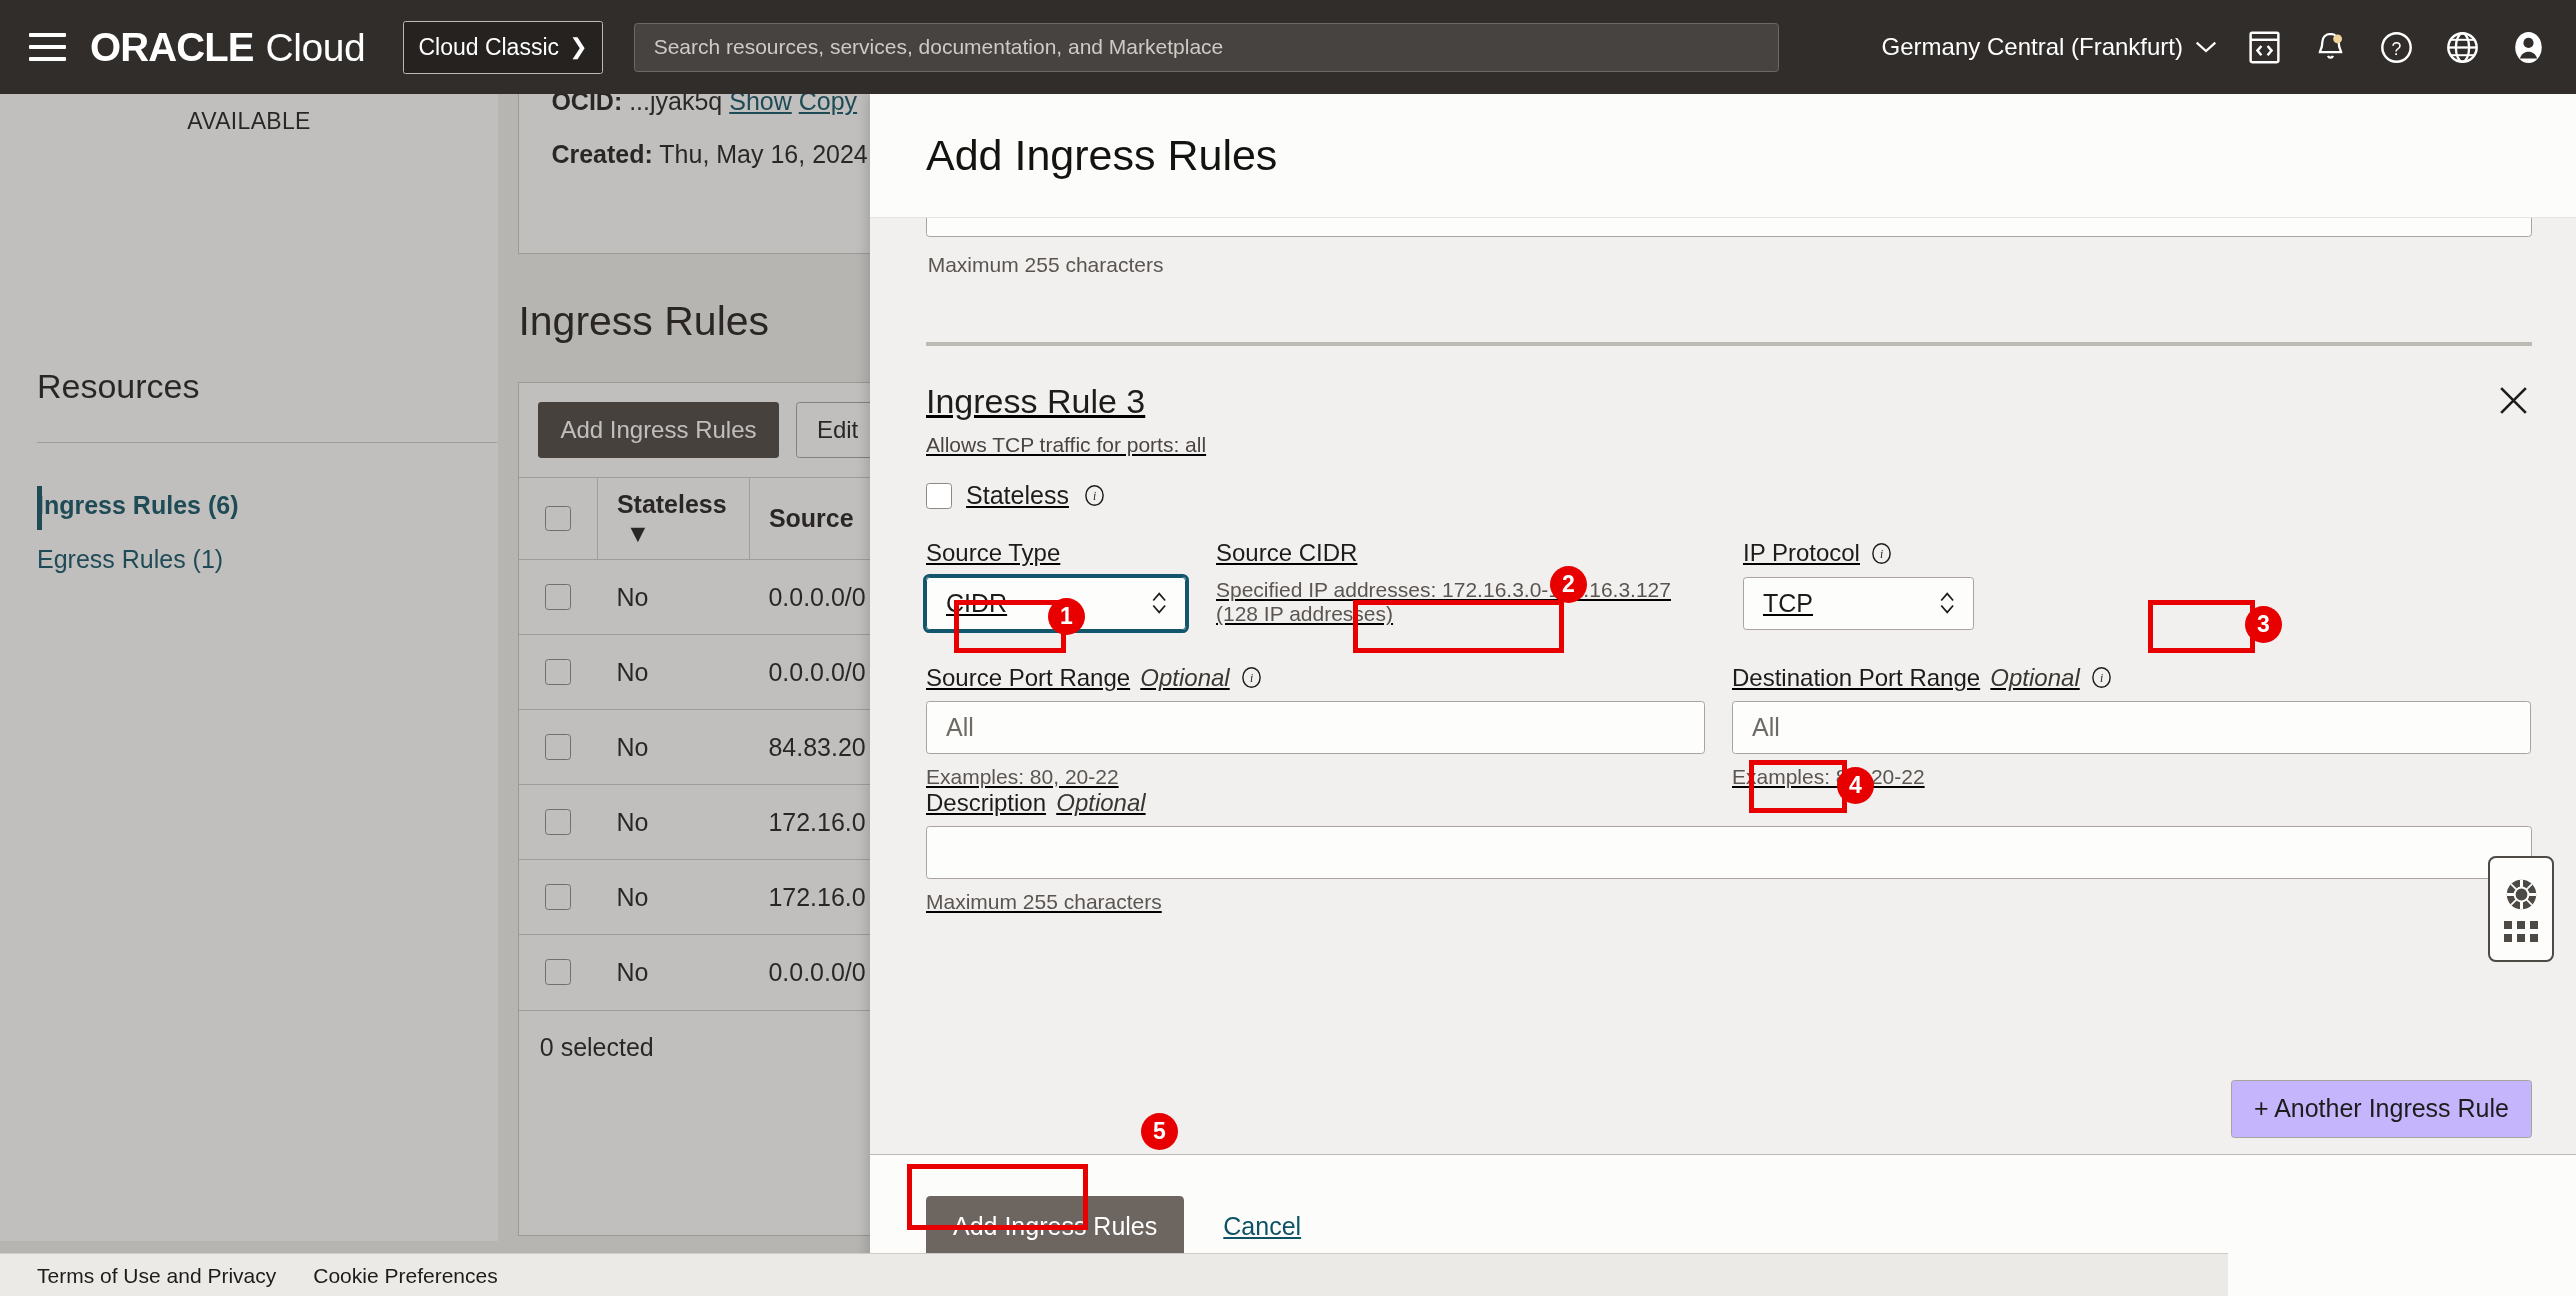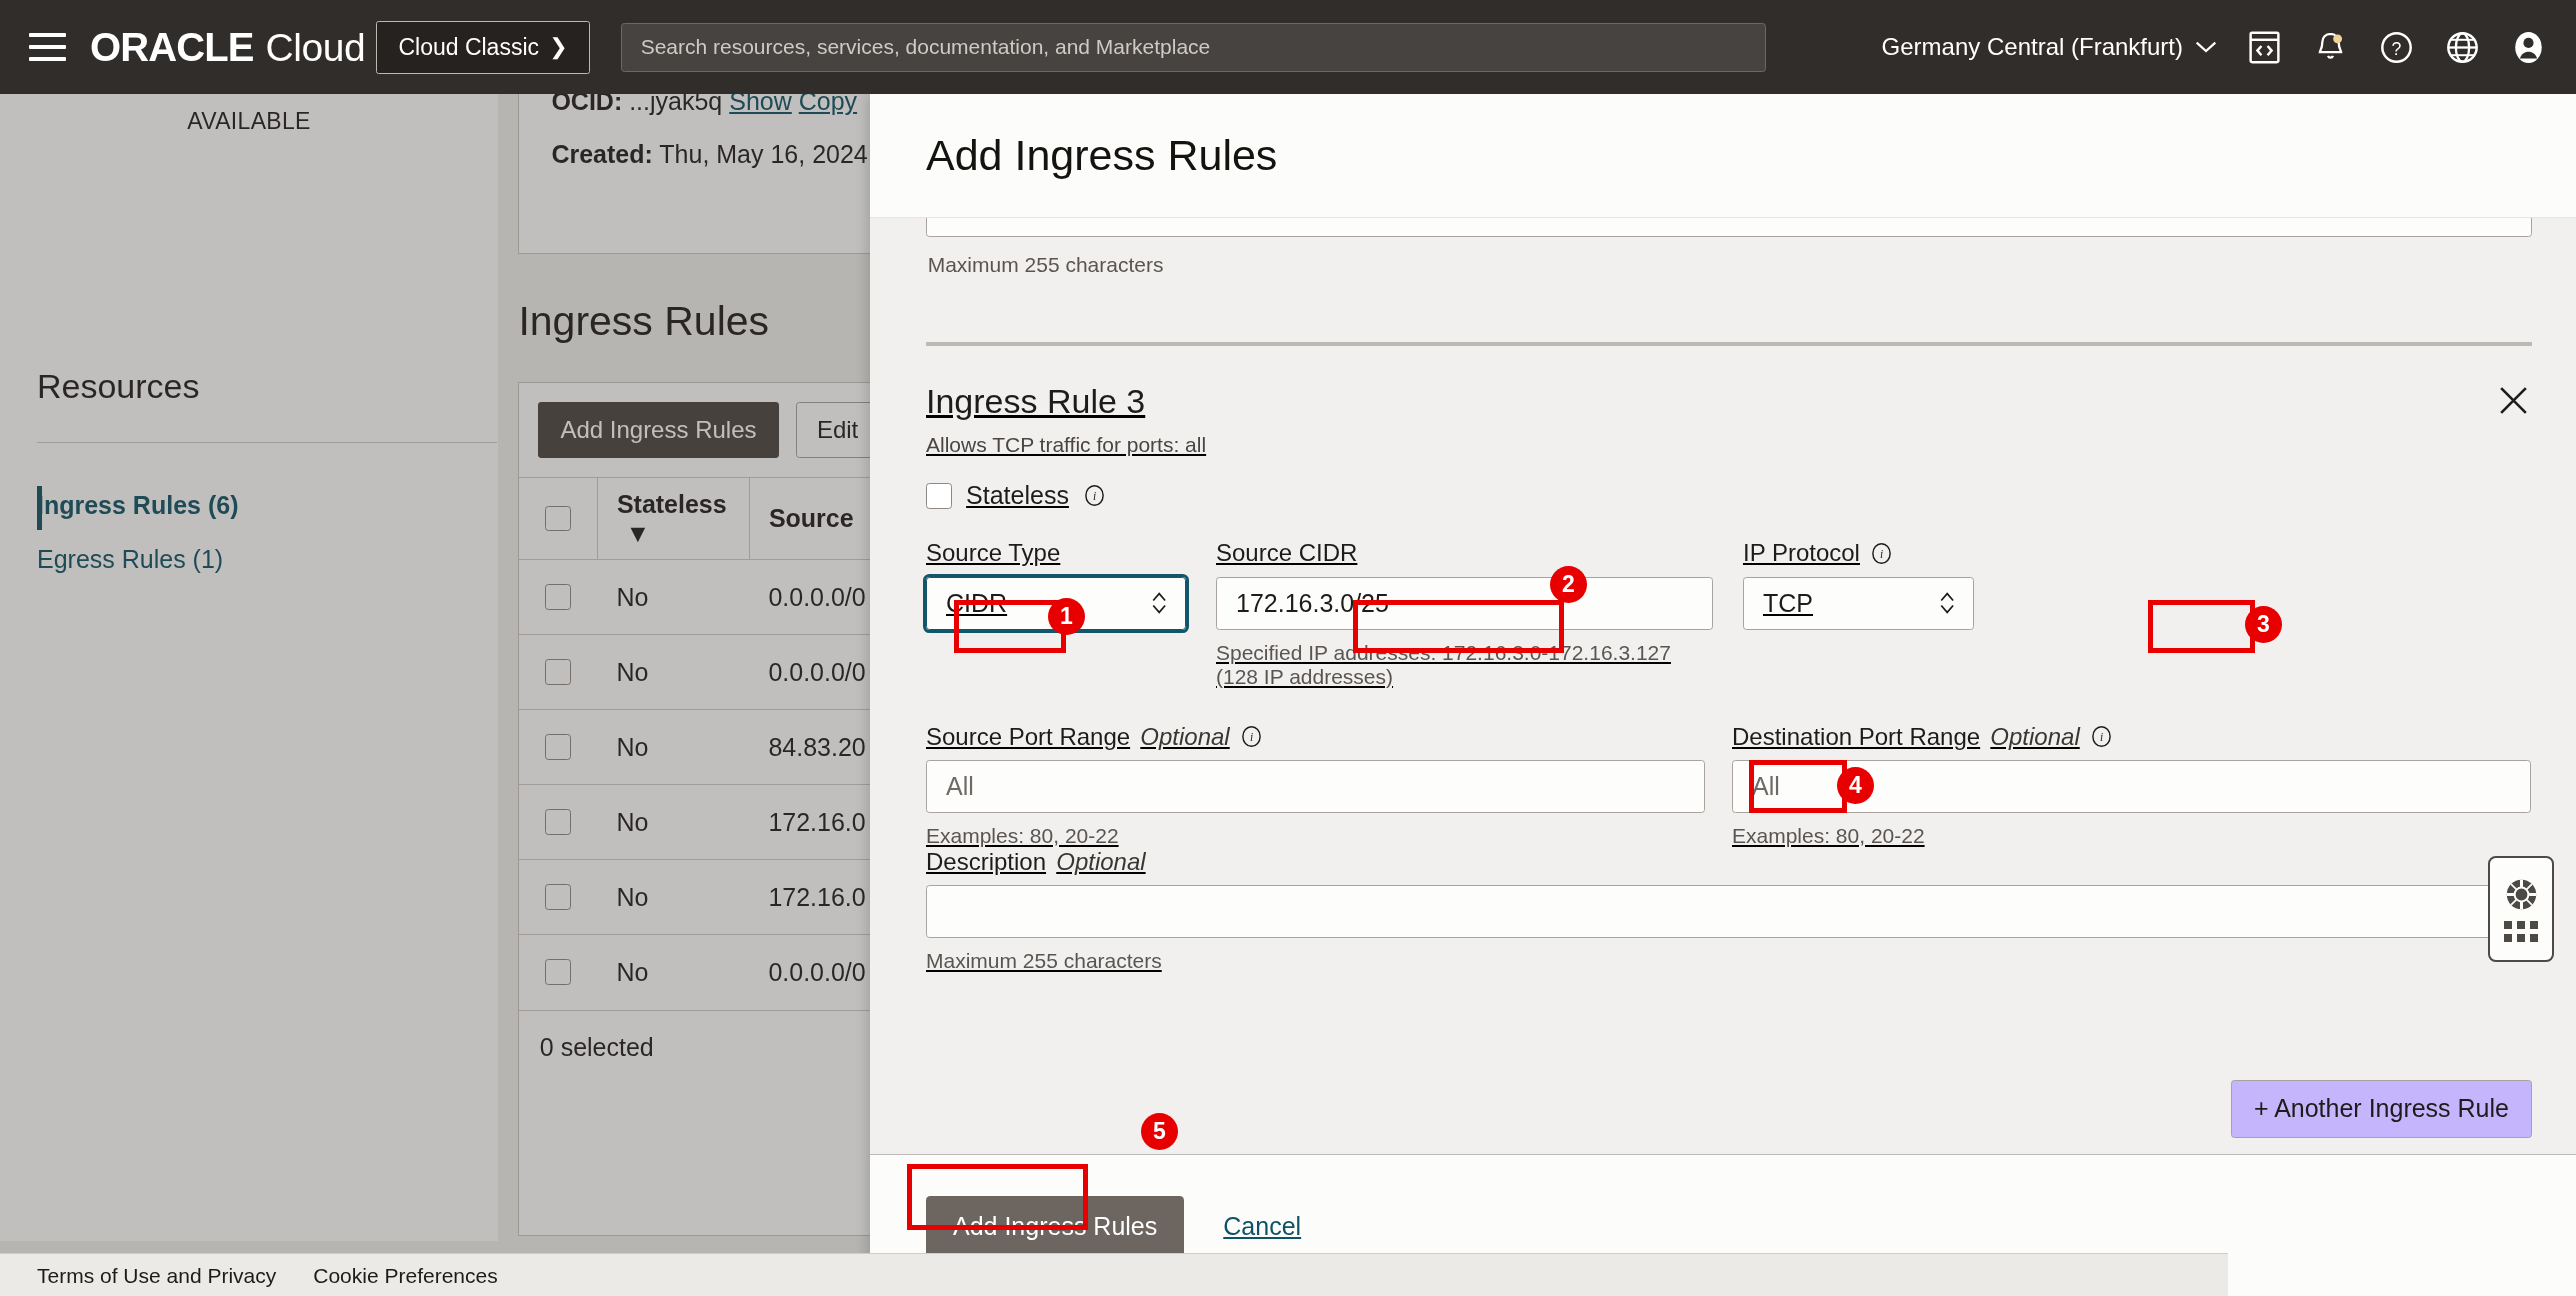--- a/index.html
+++ b/index.html
@@ -21,26 +21,26 @@
     padding: 0 29px;
     z-index: 40;
   }
   .hamburger { width: 37px; height: 29px; display: flex; flex-direction: column;
     justify-content: space-between; margin-right: 24px; cursor: pointer; }
   .hamburger span { display: block; height: 4.3px; background: #fff; border-radius: 0.9px; }
   .brand { display: flex; align-items: baseline; gap: 12px; }
   .brand-oracle { color: #fff; font-size: 40px; font-weight: 700; letter-spacing: -0.9px; }
   .brand-cloud { color: #fff; font-size: 39px; font-weight: 300; letter-spacing: -0.4px; }
   .cloud-classic {
-    margin-left: 11px;
+    margin-left: 38px;
     border: 0.9px solid #bdb8b2;
     background: #262220;
     color: #fff;
     font-size: 23px;
-    padding: 12px 21px;
+    padding: 12px 14px;
     border-radius: 2.6px;
     display: flex; align-items: center; gap: 10.2px;
     cursor: pointer; white-space: nowrap;
   }
   .chev-right { font-size: 22px; line-height: 1; }
   .search-wrap { margin-left: 31px; flex: 0 0 1145px; }
   .search-input {
     width: 1145px; height: 49px;
     background: #474340;
     border: 0.9px solid #6d6864;
@@ -465,21 +465,20 @@
               <path d="M5 15 L12 7 L19 15" stroke="#1d1c1b" stroke-width="2" fill="none"></path>
               <path d="M5 21 L12 29 L19 21" stroke="#1d1c1b" stroke-width="2" fill="none"></path>
             </svg>
           </div>
         </div>
 
         <div class="c-srccidr">
           <div class="label-row">
             <span class="flabel">Source CIDR</span>
           </div>
-          <input class="field-input" type="text" value="172.16.3.0/25" style="">
           <div class="hint">Specified IP addresses: 172.16.3.0-172.16.3.127 (128 IP addresses)</div>
         </div>
 
         <div class="c-proto">
           <div class="label-row">
             <span class="flabel">IP Protocol</span>
             <svg class="info-i" viewBox="0 0 24 24">
               <ellipse cx="12" cy="12" rx="9" ry="10.2" stroke="#1d1c1b" stroke-width="1.5" fill="none"></ellipse>
               <text x="12" y="16.5" font-size="12" fill="#1d1c1b" text-anchor="middle" font-style="italic" font-family="Liberation Serif, serif">i</text>
             </svg>

